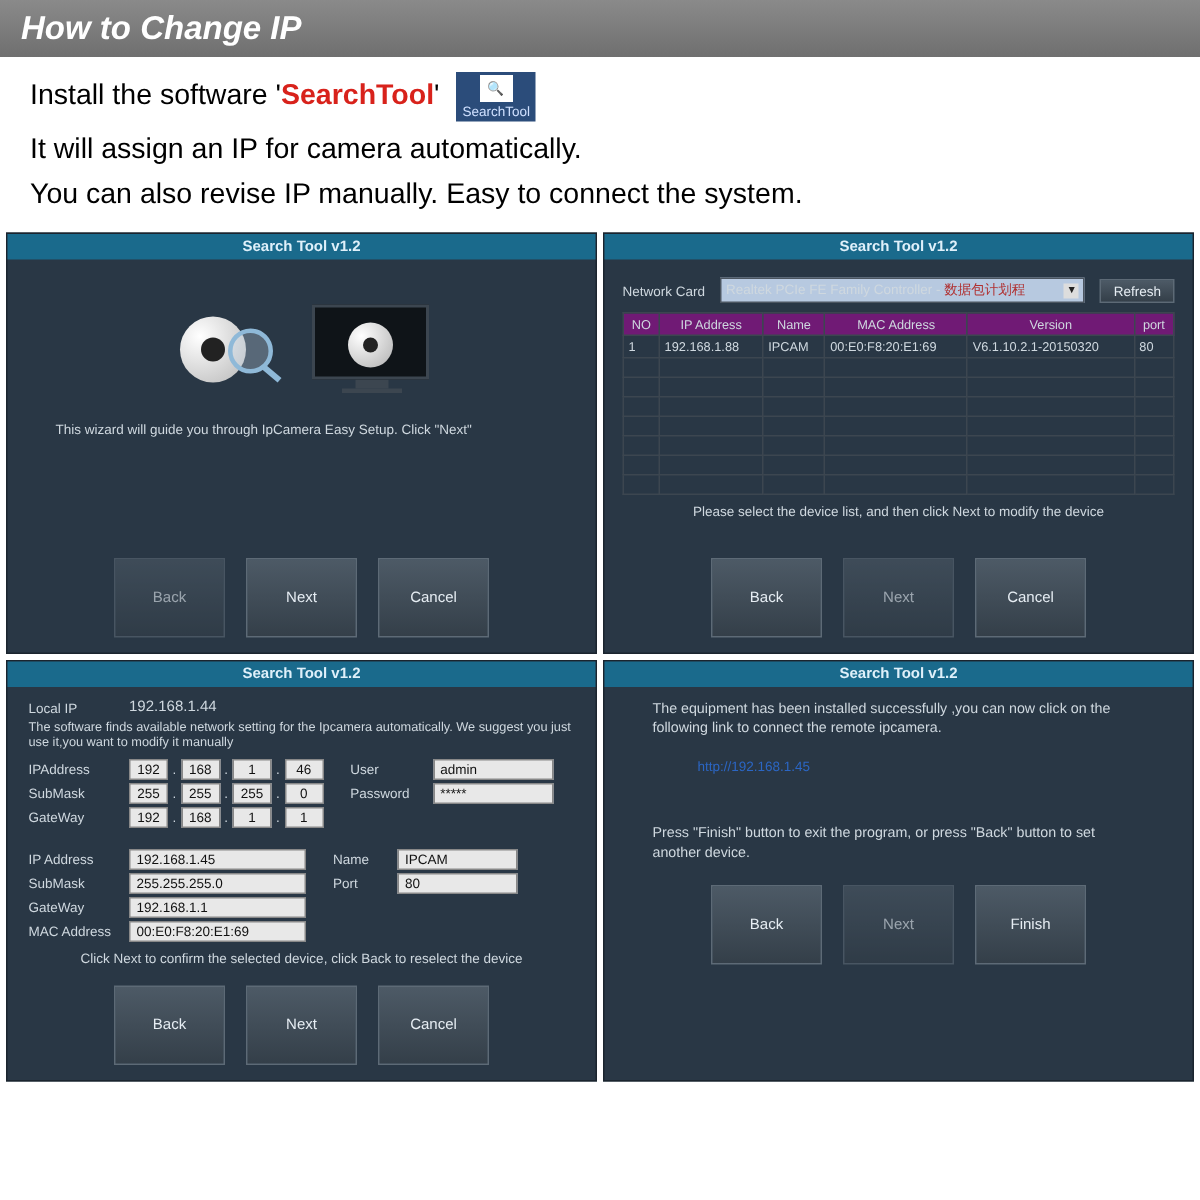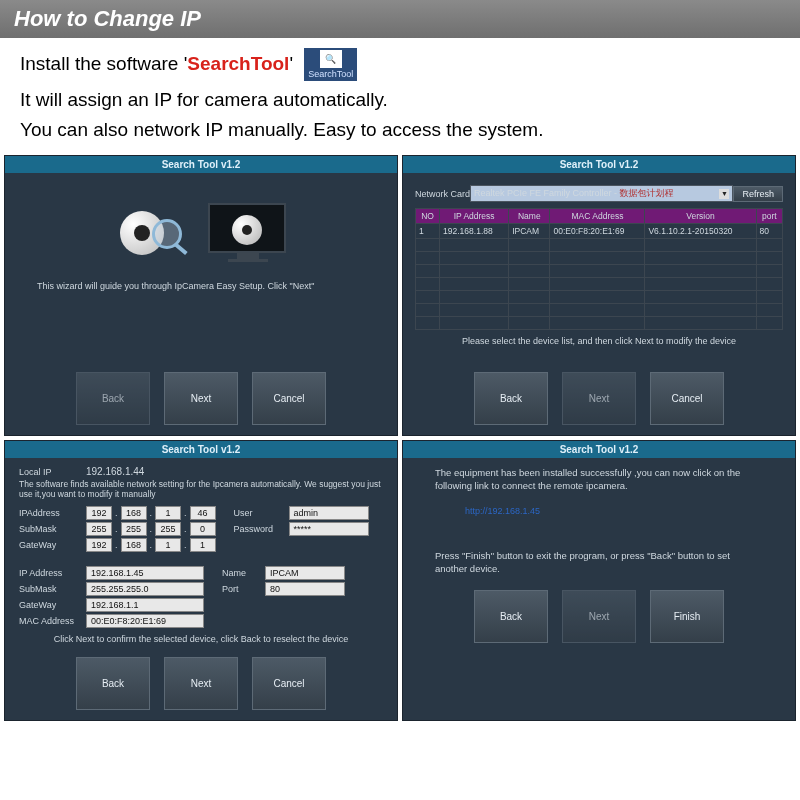--- a/index.html
+++ b/index.html
@@ -23,21 +23,21 @@
   .cam-icon .lens{position:absolute;width:16px;height:16px;border-radius:50%;background:#222;left:20px;top:22px;}
   .cam-icon .mag{position:absolute;width:30px;height:30px;border:3px solid #8fb9d8;border-radius:50%;right:2px;top:16px;background:rgba(200,220,240,.3);}
   .cam-icon .handle{position:absolute;width:14px;height:4px;background:#8fb9d8;right:-4px;top:44px;transform:rotate(40deg);}
   .monitor{width:80px;height:64px;}
   .monitor .screen{width:78px;height:50px;background:#0f1418;border:2px solid #3c4650;position:relative;}
   .monitor .ball2{position:absolute;width:30px;height:30px;border-radius:50%;background:radial-gradient(circle at 30% 30%,#fff,#b0b0b0);left:22px;top:10px;}
   .monitor .lens2{position:absolute;width:10px;height:10px;border-radius:50%;background:#222;left:32px;top:20px;}
   .monitor .stand{width:22px;height:6px;background:#3c4650;margin:0 auto;}
   .monitor .base{width:40px;height:3px;background:#3c4650;margin:0 auto;}
   .wiz-text { font-size:9px; line-height:1.3; margin:6px 20px 4px 20px;}
-  .nc-row{display:flex;align-items:center;gap:0;margin:4px 0 6px 0;}
+  .nc-row{display:flex;align-items:center;gap:10px;margin:4px 0 6px 0;}
   .nc-label{font-size:9px;white-space:nowrap;}
   .nc-sel{flex:1;background:#b7c9e0;border:1px solid #4b5560;font-size:9px;padding:1px 3px;display:flex;align-items:center;justify-content:space-between;}
   .nc-sel .cn{color:#b03030;}
   .nc-arrow{width:10px;height:10px;background:#ddd;display:flex;align-items:center;justify-content:center;font-size:7px;color:#222;}
   .refresh{background:linear-gradient(#4d5a66,#343f49);border:1px solid #5d6a76;color:#e6edf3;padding:2px 8px;font-size:9px;cursor:pointer;}
   table.dev{width:100%;border-collapse:collapse;font-size:8.5px;}
   table.dev th{background:#701a75;border:1px solid #3c4650;padding:2px 3px;font-weight:normal;}
   table.dev td{border:1px solid #3c4650;padding:2px 3px;height:13px;}
   .hint{font-size:9px;text-align:center;margin-top:6px;}
   .p3 .lbl{display:inline-block;width:64px;font-size:9px;}
@@ -57,21 +57,21 @@
 
 <div class="intro">
   <div class="line">
     <span>Install the software '</span><span class="red">SearchTool</span><span>'</span>
     <span class="desktop-icon">
       <span class="glyph">🔍</span>
       <span class="lbl">SearchTool</span>
     </span>
   </div>
   <div class="line">It will assign an IP for camera automatically.</div>
-  <div class="line">You can also network IP manually. Easy to access the system.</div>
+  <div class="line">You can also revise IP manually. Easy to connect the system.</div>
 </div>
 
 <div class="grid">
 
   <div class="panel">
     <div class="panel-title">Search Tool v1.2</div>
     <div class="panel-body">
       <div class="wiz-imgs">
         <div class="cam-icon">
             <div class="ball"></div>

